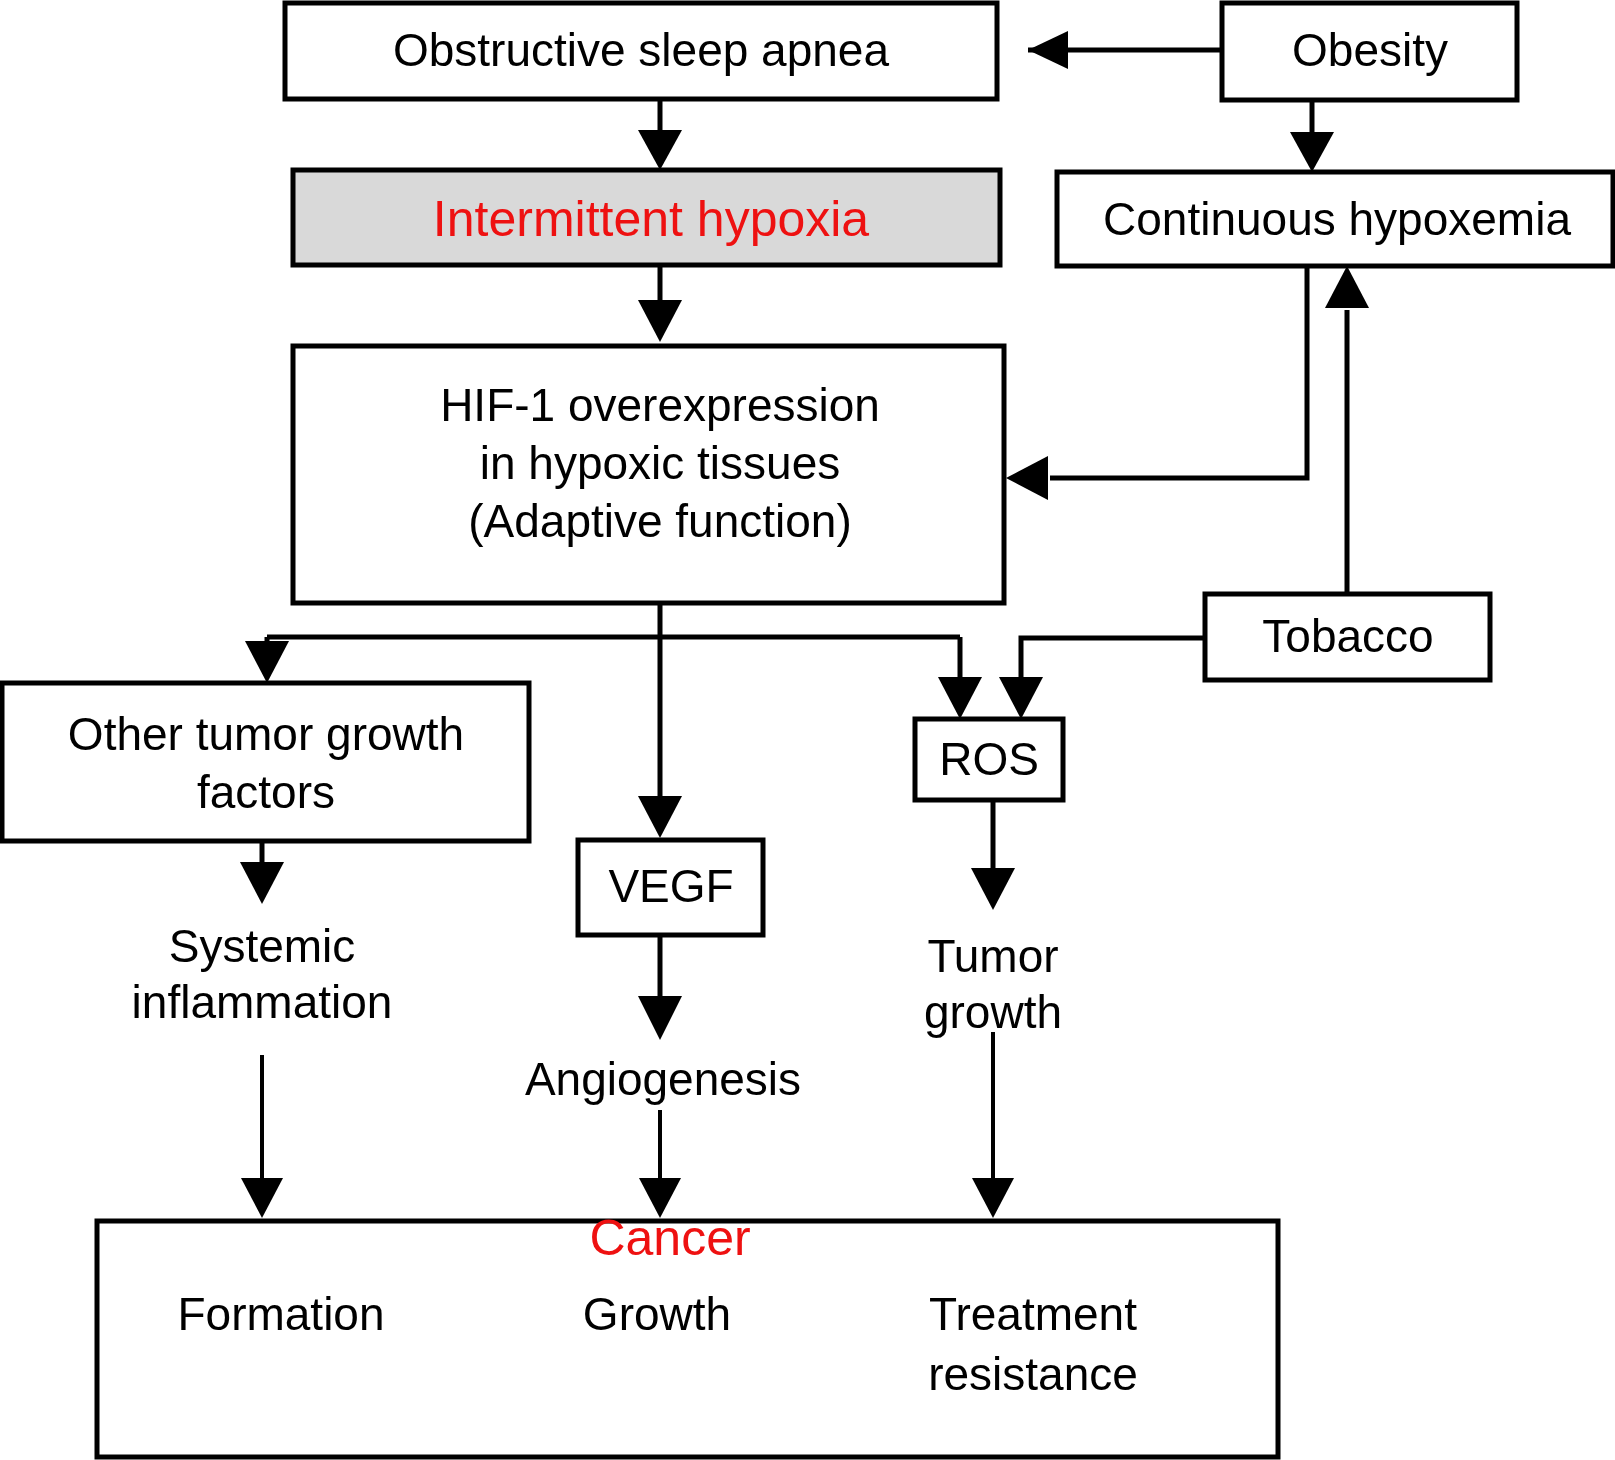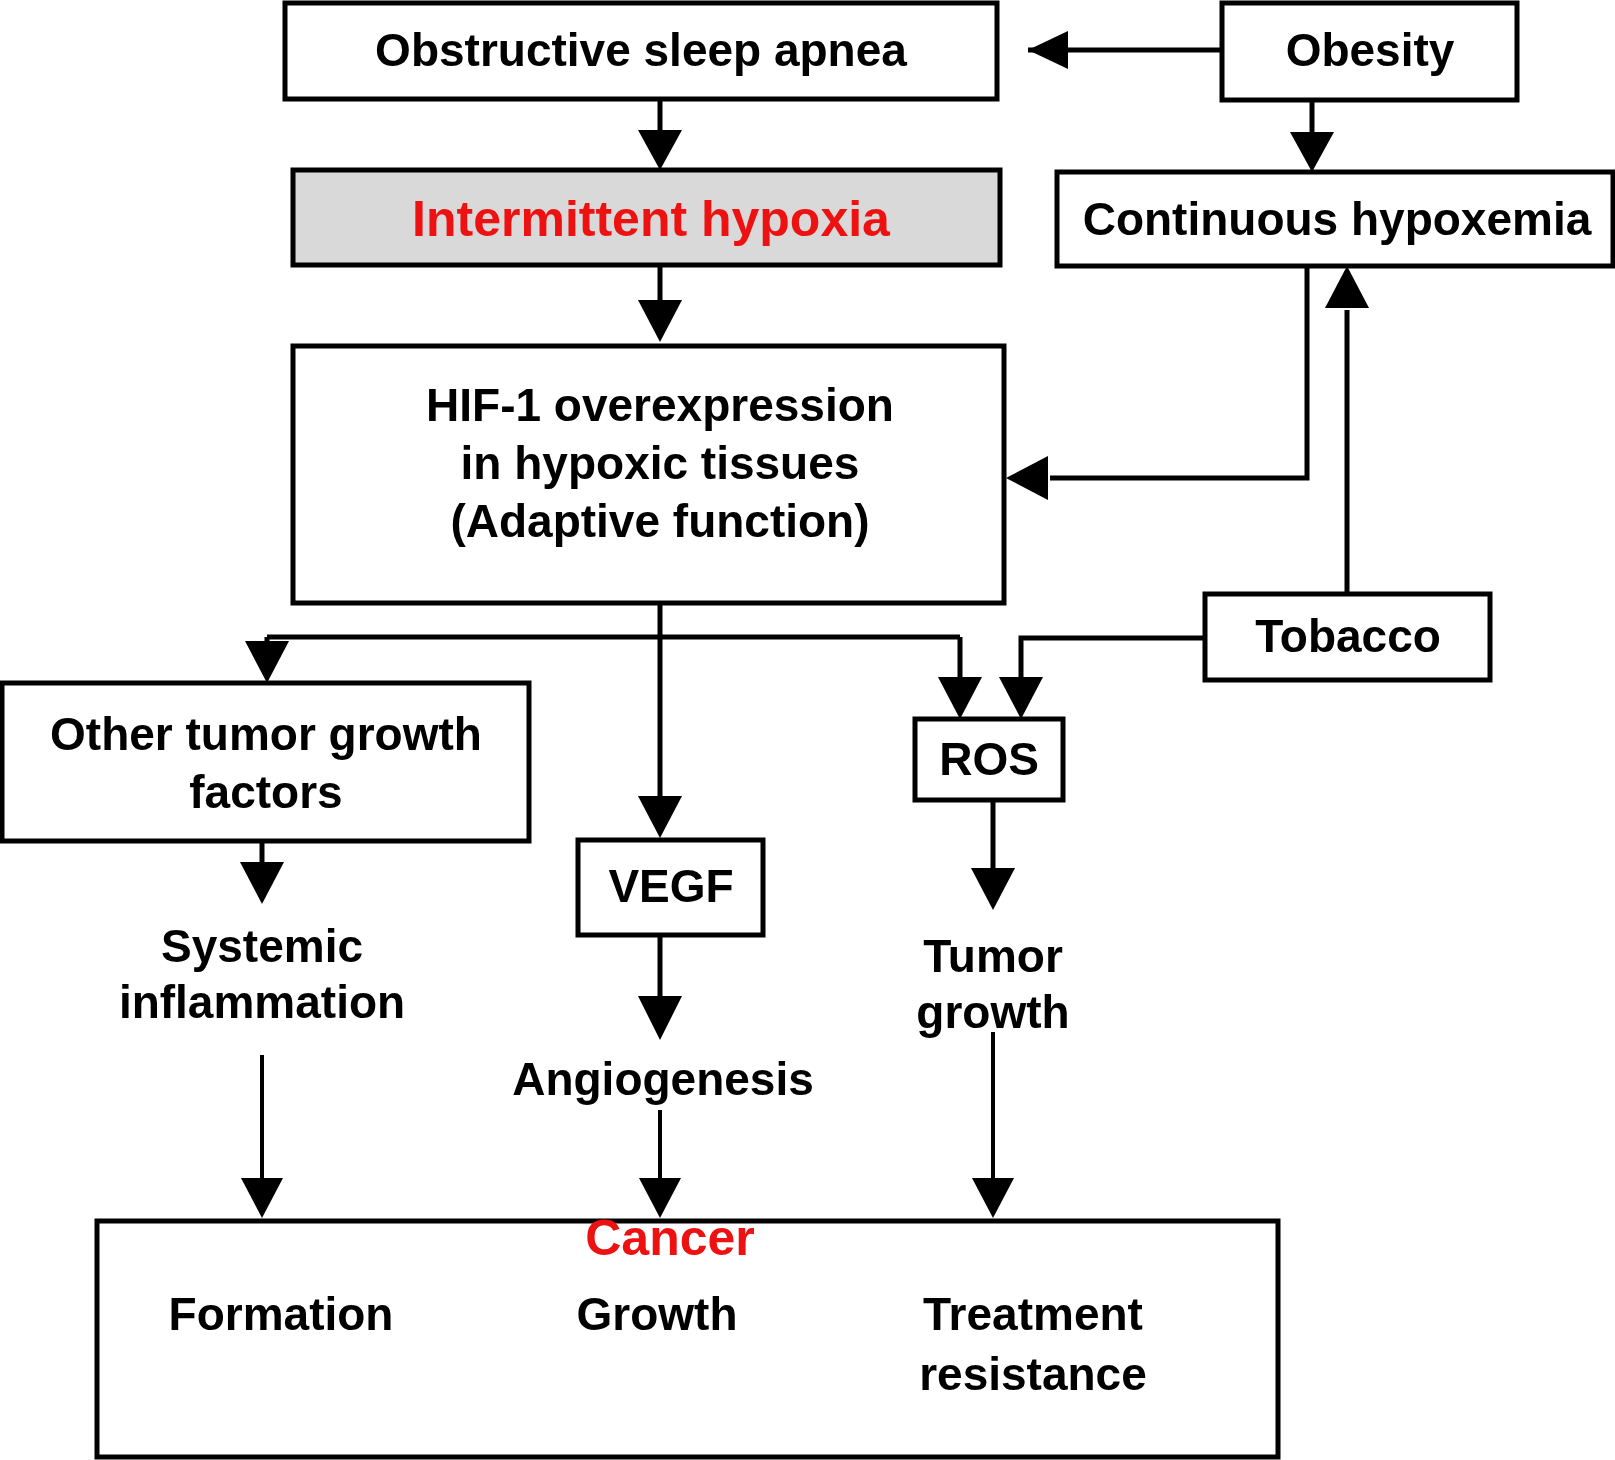--- a/index.html
+++ b/index.html
@@ -10,21 +10,20 @@
   body {
     width: 1615px;
     height: 1460px;
     overflow: hidden;
     font-family: "Liberation Sans", sans-serif;
   }
   #diagram-root {
     position: relative;
     width: 1615px;
     height: 1460px;
-    font-weight: bold;
   }
   svg#flowchart {
     display: block;
     width: 1615px;
     height: 1460px;
   }
   .node-box {
     fill: #ffffff;
     stroke: #000000;
     stroke-width: 5;

